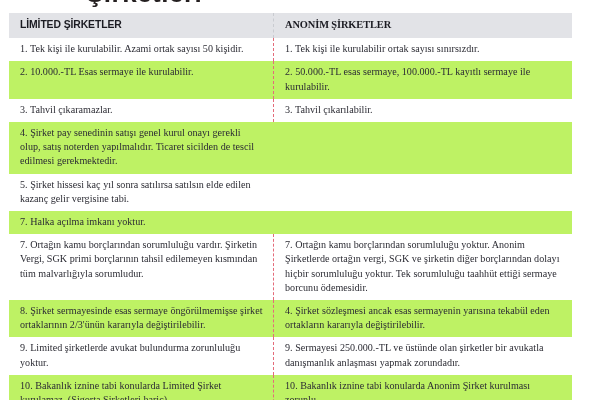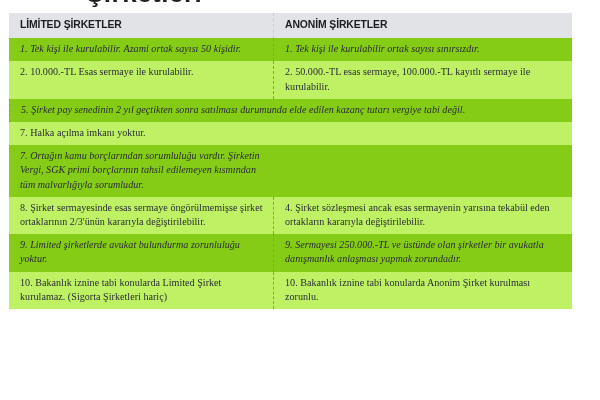--- a/index.html
+++ b/index.html
@@ -55,21 +55,21 @@
     flex-direction: column;
     background: #e2e3e7;
   }
 
   .row {
     display: flex;
     width: 100%;
     align-items: stretch;
   }
   .row.band-grey   { background: #bef264; }
-  .row.band-peach  { background: #84cc16; font-style: italic; }
+  .row.band-peach  { background: #ffffff; }
   .row.header-row  { background: #e2e3e7; }
 
   .cell {
     box-sizing: border-box;
     padding: 4px 10px 5px 11px;
     font-size: 10.1px;
     line-height: 14.2px;
     color: #2b2b33;
     letter-spacing: 0.02px;
   }
@@ -86,20 +86,21 @@
     font-family: "Liberation Sans", sans-serif;
     font-weight: bold;
     font-size: 10.4px;
     letter-spacing: -0.1px;
     color: #1b1b22;
     padding-top: 5px;
     padding-bottom: 6px;
   }
   .header-row .cell-right {
     border-left: 1px dashed #c9cbd0;
+    font-family: Liberation Serif, serif;
   }
 </style>
 </head>
 <body>
 
 <div class="page">
 
   <div class="cropped-heading">
     <span>Şirketleri</span>
   </div>
@@ -115,35 +116,39 @@
       <div class="cell cell-left">1. Tek kişi ile kurulabilir. Azami ortak sayısı 50 kişidir.</div>
       <div class="cell cell-right">1. Tek kişi ile kurulabilir ortak sayısı sınırsızdır.</div>
     </div>
 
     <div class="row band-grey">
       <div class="cell cell-left">2. 10.000.-TL Esas sermaye ile kurulabilir.</div>
       <div class="cell cell-right">2. 50.000.-TL esas sermaye, 100.000.-TL kayıtlı sermaye ile kurulabilir.</div>
     </div>
 
     <div class="row band-peach">
+      <div class="cell cell-left">3. Tahvil çıkaramazlar.</div>
+      <div class="cell cell-right">3. Tahvil çıkarılabilir.</div>
     </div>
 
     <div class="row band-grey">
+      <div class="cell cell-left">4. Şirket pay senedinin satışı genel kurul onayı gerekli olup, satış noterden yapılmalıdır. Ticaret sicilden de tescil edilmesi gerekmektedir.</div>
     </div>
 
     <div class="row band-peach">
-      <div class="cell cell-right">5. Şirket pay senedinin 2 yıl geçtikten sonra satılması durumunda elde edilen kazanç tutarı vergiye tabi değil.</div>
+      <div class="cell cell-left">5. Şirket hissesi kaç yıl sonra satılırsa satılsın elde edilen kazanç gelir vergisine tabi.</div>
     </div>
 
     <div class="row band-grey">
       <div class="cell cell-left">7. Halka açılma imkanı yoktur.</div>
     </div>
 
     <div class="row band-peach">
       <div class="cell cell-left">7. Ortağın kamu borçlarından sorumluluğu vardır. Şirketin Vergi, SGK primi borçlarının tahsil edilemeyen kısmından tüm malvarlığıyla sorumludur.</div>
+      <div class="cell cell-right">7. Ortağın kamu borçlarından sorumluluğu yoktur. Anonim Şirketlerde ortağın vergi, SGK ve şirketin diğer borçlarından dolayı hiçbir sorumluluğu yoktur. Tek sorumluluğu taahhüt ettiği sermaye borcunu ödemesidir.</div>
     </div>
 
     <div class="row band-grey">
       <div class="cell cell-left">8. Şirket sermayesinde esas sermaye öngörülmemişse şirket ortaklarının 2/3'ünün kararıyla değiştirilebilir.</div>
       <div class="cell cell-right">4. Şirket sözleşmesi ancak esas sermayenin yarısına tekabül eden ortakların kararıyla değiştirilebilir.</div>
     </div>
 
     <div class="row band-peach">
       <div class="cell cell-left">9. Limited şirketlerde avukat bulundurma zorunluluğu yoktur.</div>
       <div class="cell cell-right">9. Sermayesi 250.000.-TL ve üstünde olan şirketler bir avukatla danışmanlık anlaşması yapmak zorundadır.</div>

